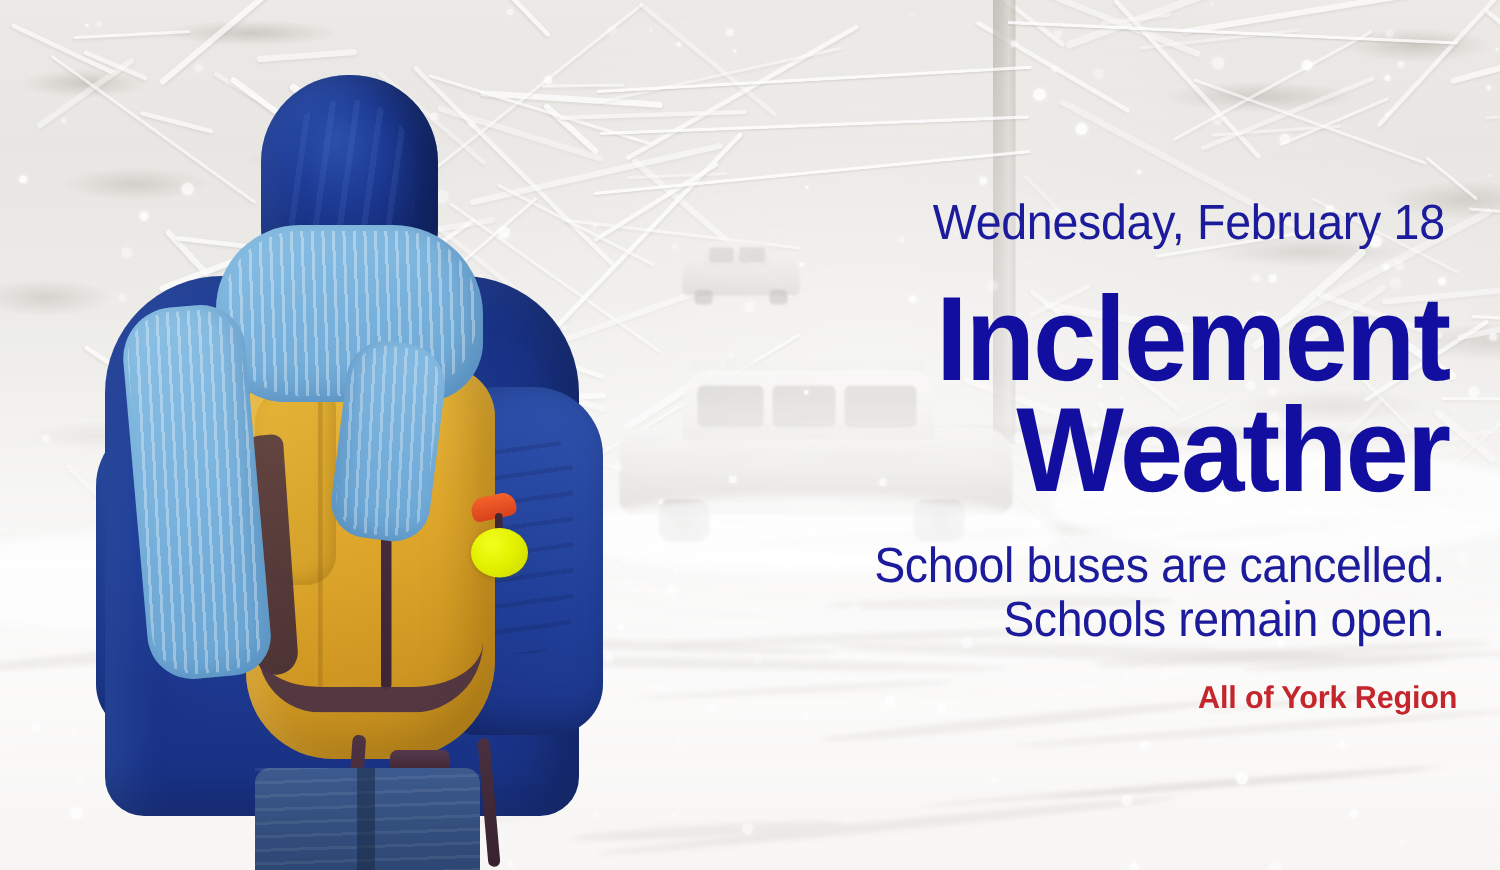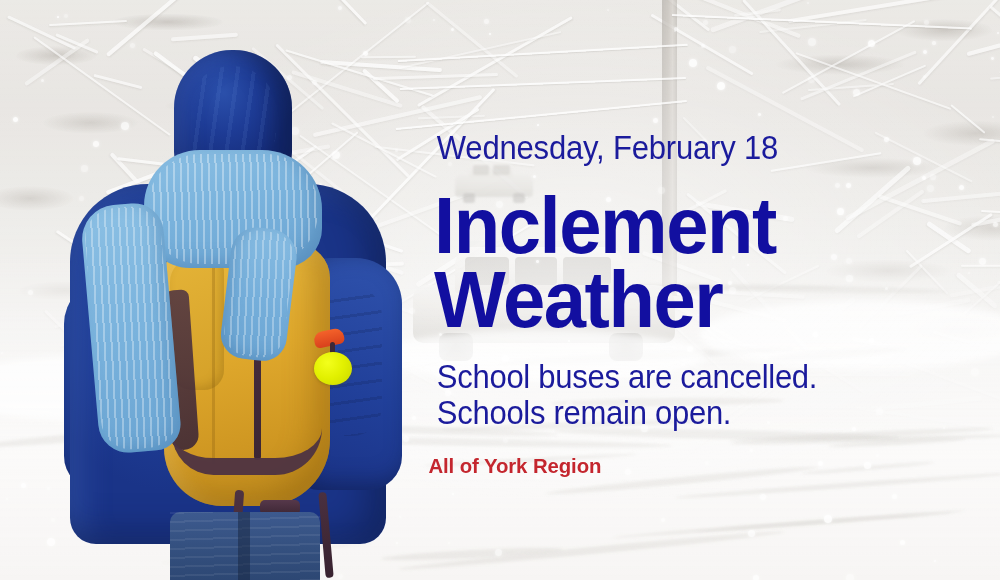--- a/index.html
+++ b/index.html
@@ -444,21 +444,21 @@
     position: absolute; inset: 0;
     background: repeating-linear-gradient(178deg,
       rgba(255,255,255,.07) 0 2px, rgba(255,255,255,0) 2px 9px);
   }
 
   
   .textblock {
     position: absolute;
     left: 420px; top: 0;
     width: 560px; height: 579px;
-    text-align: left;
+    text-align: right;
     z-index: 9;
   }
 
   .date-line {
     position: absolute;
     left: 0; top: 129px;
     width: 560px;
     font-size: 33px;
     font-weight: 400;
     letter-spacing: -0.2px;

